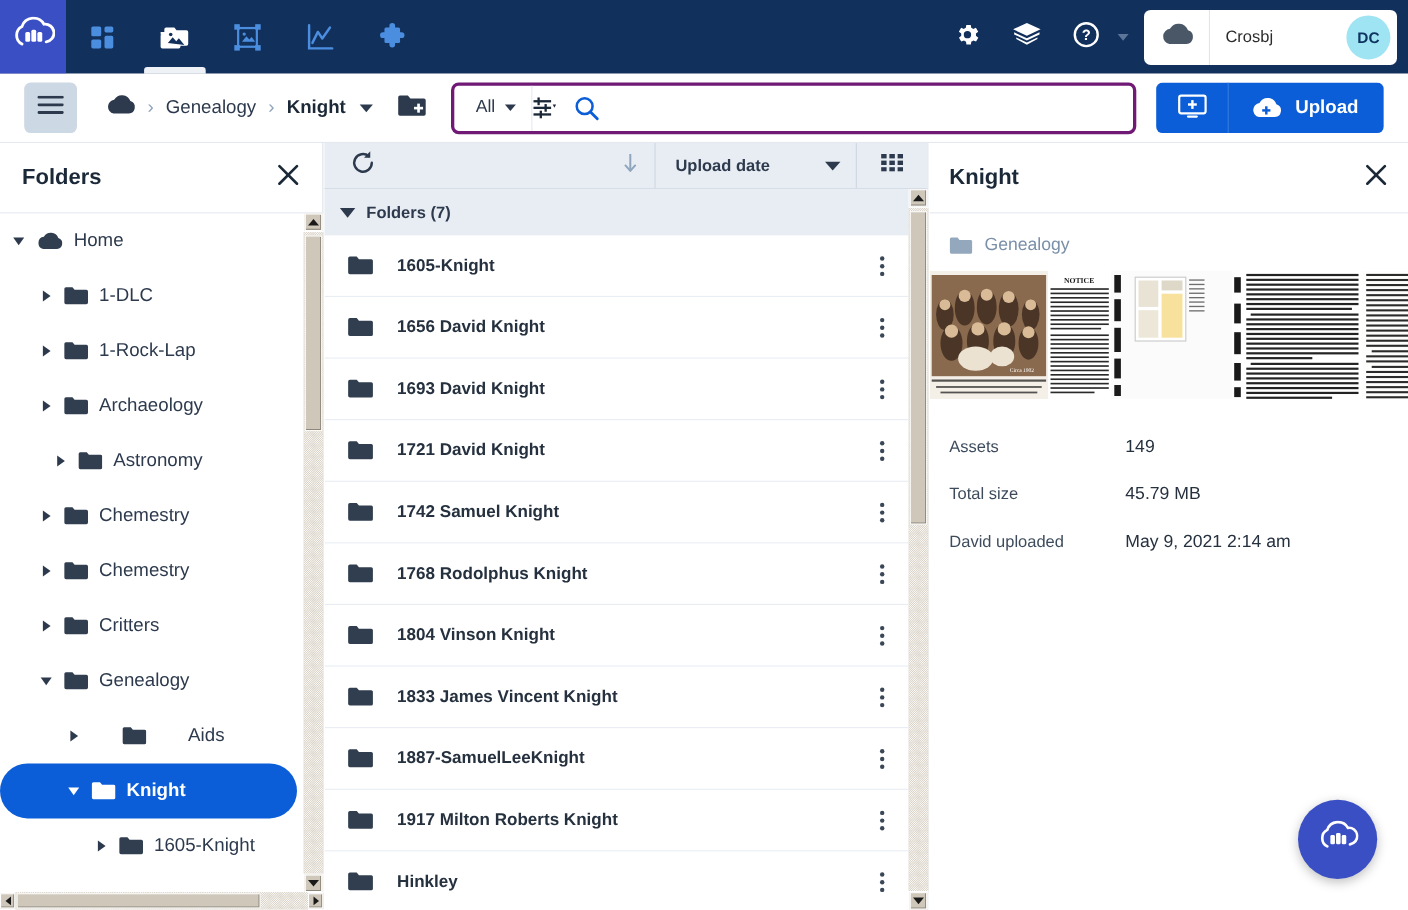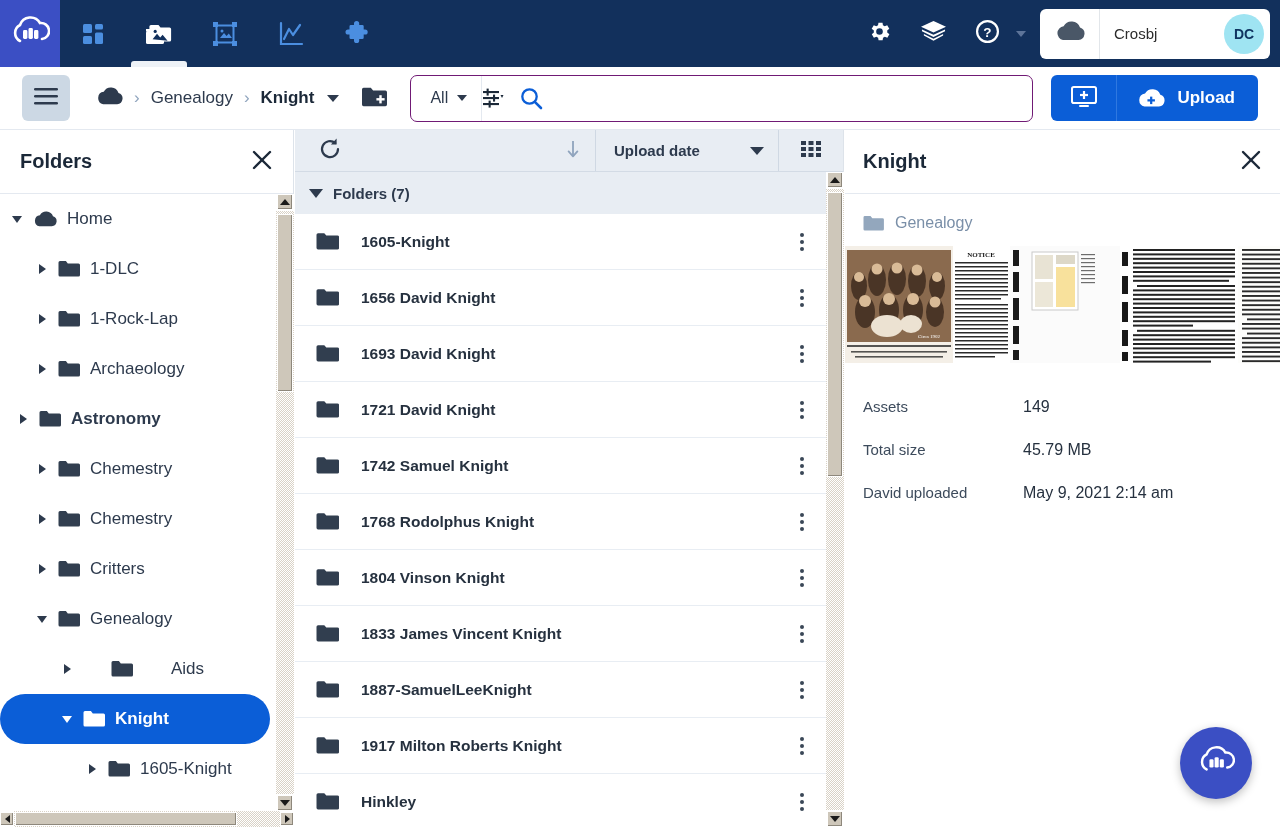--- a/index.html
+++ b/index.html
@@ -79,21 +79,21 @@
   .bc-item.current { font-weight: bold; color: #1b2838; }
   .bc-caret {
     width: 0; height: 0; border-left: 6px solid transparent;
     border-right: 6px solid transparent; border-top: 7px solid #2d3a4d;
     margin-left: 13px; cursor: pointer;
   }
   .newfolder-btn { margin-left: 22px; cursor: pointer; display:flex; }
 
   .searchbar {
     margin-left: 21px; height: 47px; width: 623px;
-    border: 1px solid #701a75; border-radius: 7px;
+    border: 3px solid #701a75; border-radius: 7px;
     display: flex; align-items: center; background: #fff;
   }
   .search-all {
     display: flex; align-items: center; padding: 0 14px 0 19px;
     font-size: 16px; color: #2d3a4d; cursor: pointer; height: 100%;
     border-right: 1px solid #e4e9f0;
   }
   .search-all .caret {
     width: 0; height: 0; border-left: 5px solid transparent;
     border-right: 5px solid transparent; border-top: 6px solid #2d3a4d;
@@ -551,21 +551,21 @@
         <span class="tree-arrow">
           <span class="tri-right"></span>
         </span>
         <span class="tree-icon">
           <svg width="22" height="18" viewBox="0 0 22 18">
   <path d="M0.5 2.6 a1.5 1.5 0 0 1 1.5 -1.5 h5.9 l1.9 2.3 h10.7 a1.5 1.5 0 0 1 1.5 1.5 v10.1 a1.5 1.5 0 0 1 -1.5 1.5 H2 A1.5 1.5 0 0 1 0.5 15 Z" fill="#313e4f"></path>
           </svg>
         </span>
         <span class="tree-label">Archaeology</span>
       </div>
-      <div class="tree-row" style="padding-left: 16px; font-weight: bold;">
+      <div class="tree-row" style="padding-left: 48px;">
         <span class="tree-arrow">
           <span class="tri-right"></span>
         </span>
         <span class="tree-icon">
           <svg width="22" height="18" viewBox="0 0 22 18">
   <path d="M0.5 2.6 a1.5 1.5 0 0 1 1.5 -1.5 h5.9 l1.9 2.3 h10.7 a1.5 1.5 0 0 1 1.5 1.5 v10.1 a1.5 1.5 0 0 1 -1.5 1.5 H2 A1.5 1.5 0 0 1 0.5 15 Z" fill="#313e4f"></path>
           </svg>
         </span>
         <span class="tree-label">Astronomy</span>
       </div>

